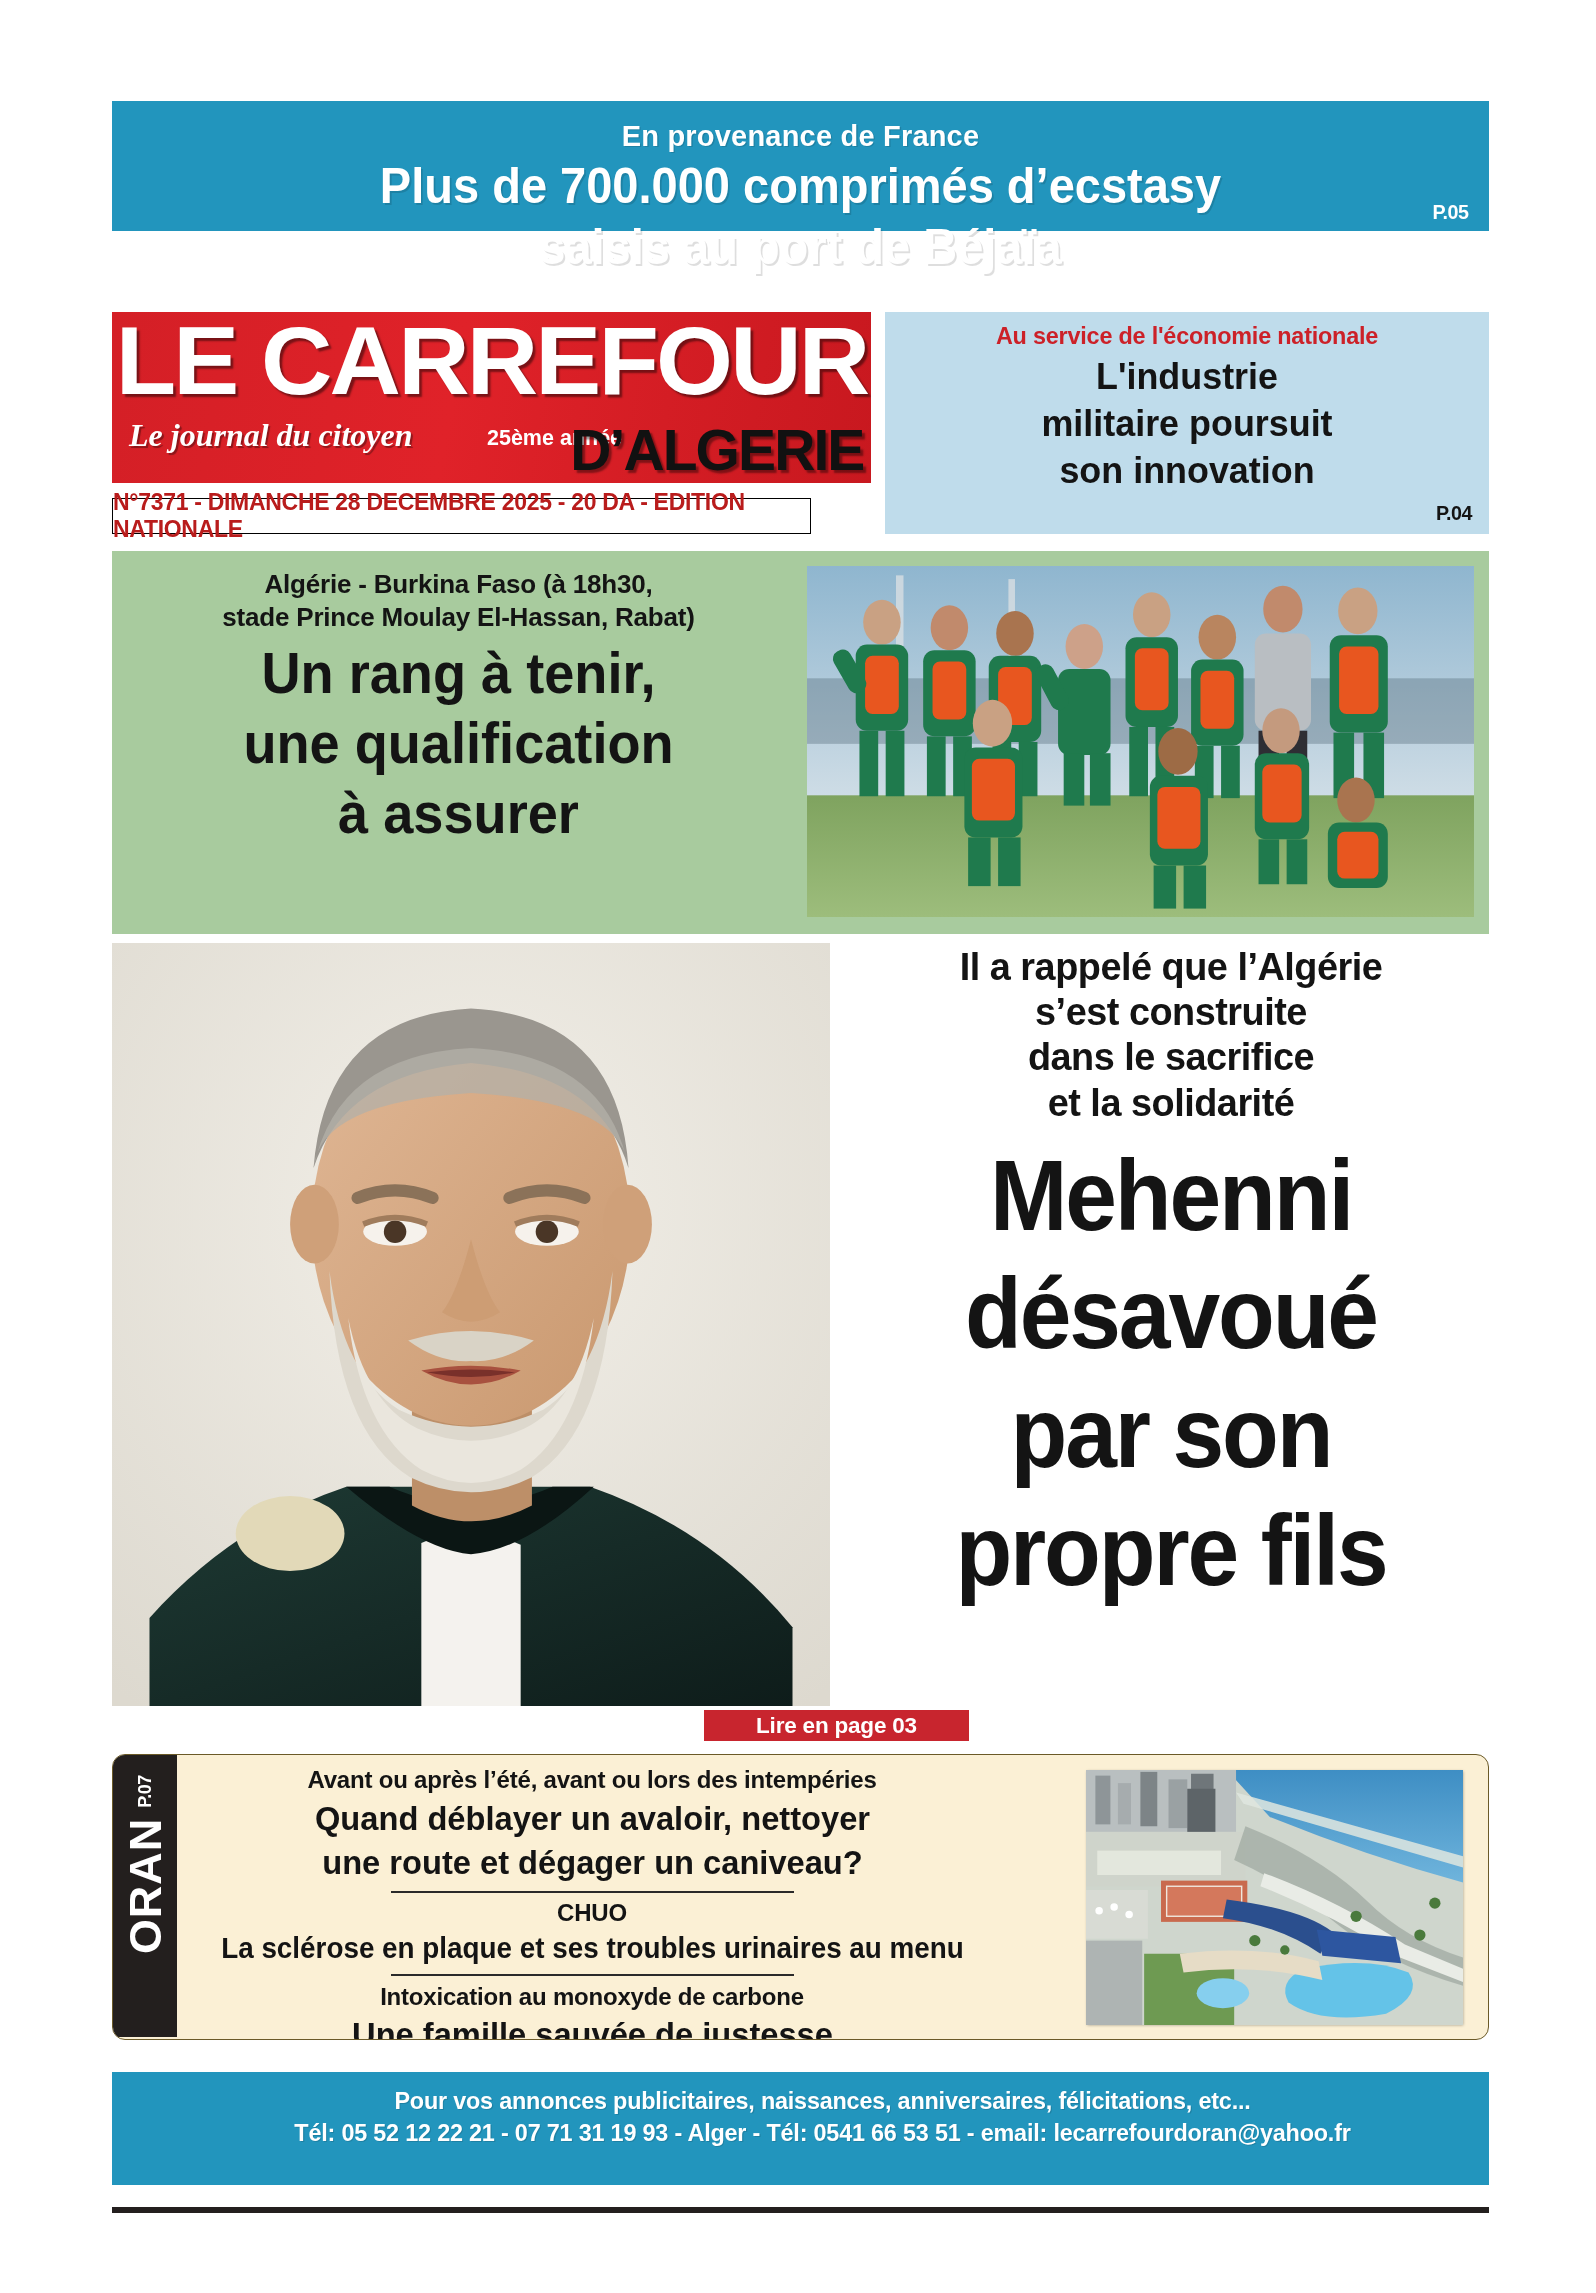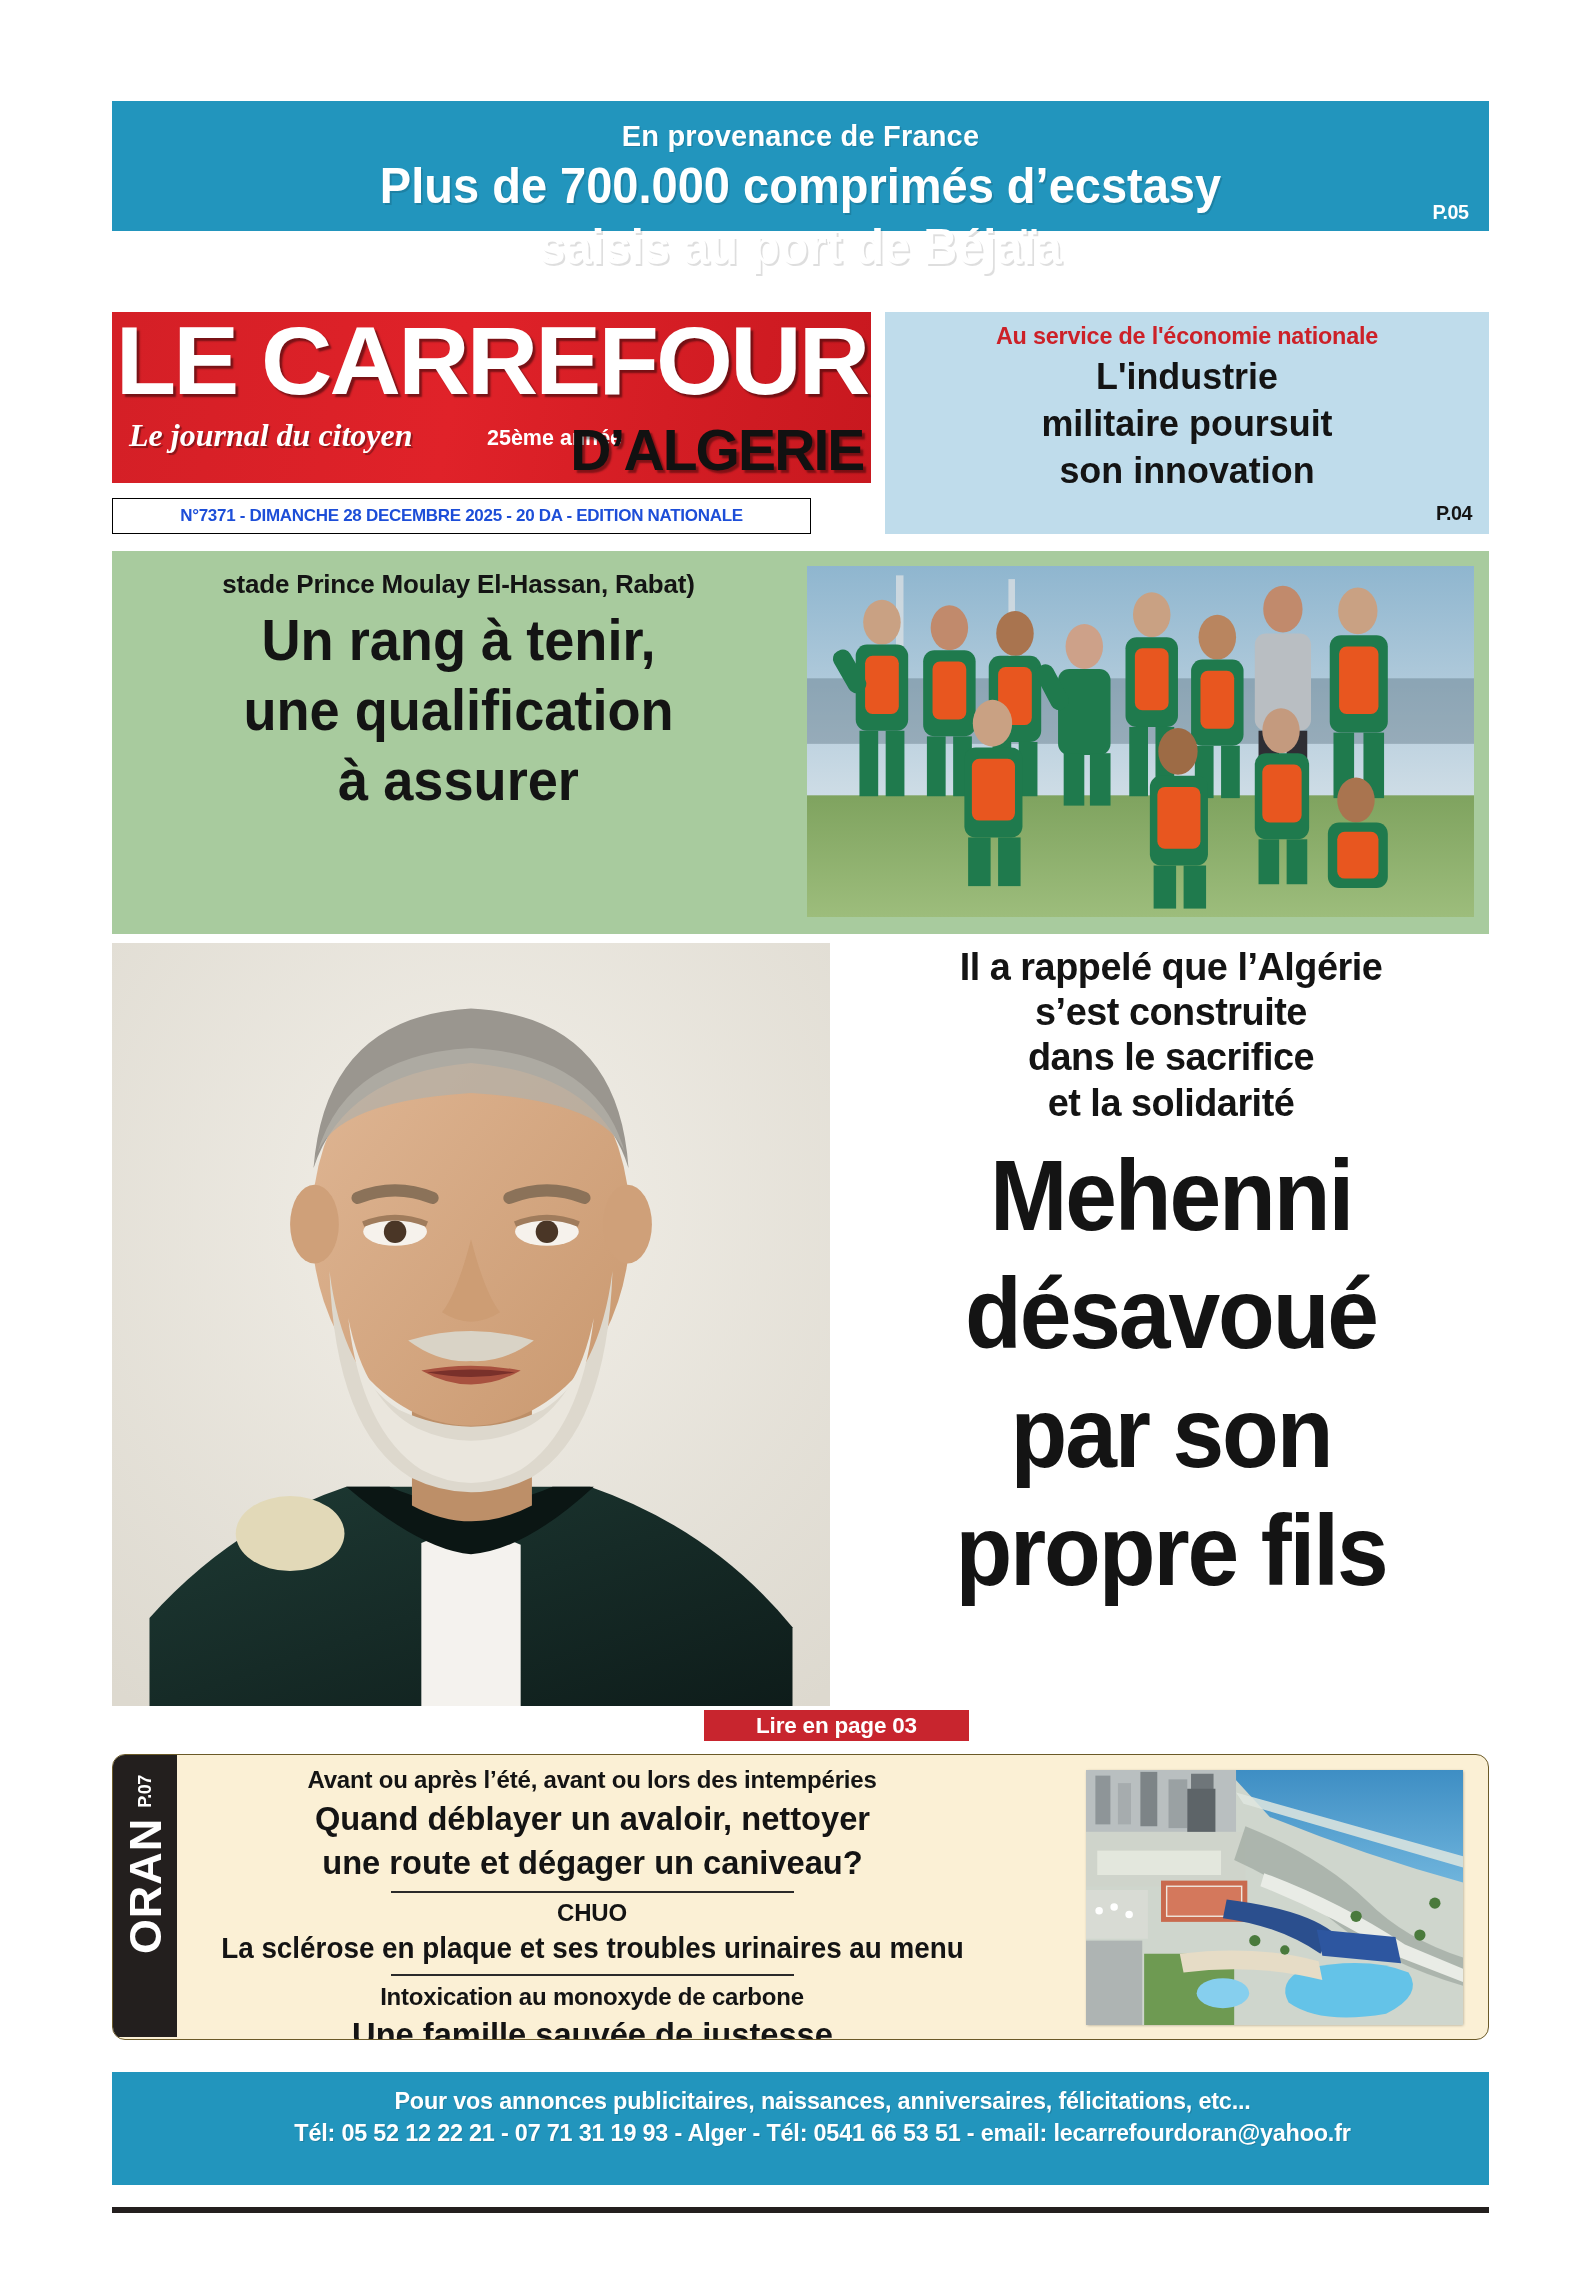--- a/index.html
+++ b/index.html
@@ -110,23 +110,23 @@
 
   .dateline {
     position: absolute;
     left: 112px; top: 498px;
     width: 699px; height: 36px;
     border: 1.9px solid #000000;
     box-sizing: border-box;
     display: flex;
     align-items: center;
     justify-content: center;
-    font-size: 17px;
-    font-weight: bold;
-    color: #1d4ed8;
+    font-size: 23px;
+    font-weight: bold;
+    color: #b91c1c;
     letter-spacing: -0.3px;
   }
 
   
   .teaser-blue {
     position: absolute;
     left: 885px; top: 312px;
     width: 604px; height: 222px;
     background: #bfdceb;
     box-sizing: border-box;
@@ -376,20 +376,21 @@
   <div class="teaser-blue">
     <div class="kicker">Au service de l'économie nationale</div>
     <div class="head">L'industrie</div>
     <div class="head">militaire poursuit</div>
     <div class="head">son innovation</div>
     <div class="pageref">P.04</div>
   </div>
 
   <div class="sports">
     <div class="txt">
+      <div class="kicker">Algérie - Burkina Faso (à 18h30,</div>
       <div class="kicker">stade Prince Moulay El-Hassan, Rabat)</div>
       <div class="head">Un rang à tenir,</div>
       <div class="head">une qualification</div>
       <div class="head">à assurer</div>
     </div>
     <div class="pageref">P.11</div>
 
     <div class="sports-photo">
       <svg width="667" height="351" viewBox="0 0 712 375" preserveAspectRatio="none" aria-hidden="true">
         <defs>

